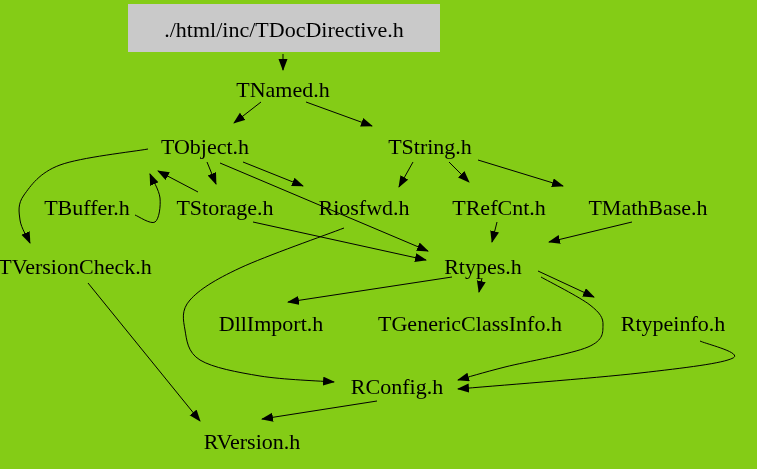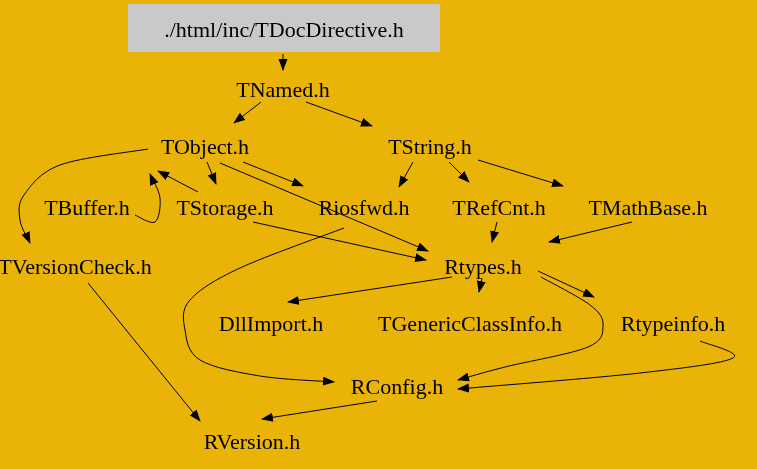--- a/index.html
+++ b/index.html
@@ -4,21 +4,21 @@
 <style>
   html, body {
     margin: 0;
     padding: 0;
     background: #ffffff;
   }
   .canvas {
     position: relative;
     width: 757px;
     height: 469px;
-    background: #eab308;
+    background: #84cc16;
     overflow: hidden;
   }
   svg text {
     font-family: "Liberation Serif", "DejaVu Serif", serif;
     font-size: 22px;
     fill: #000000;
   }
   svg .edge {
     fill: none;
     stroke: #000000;

